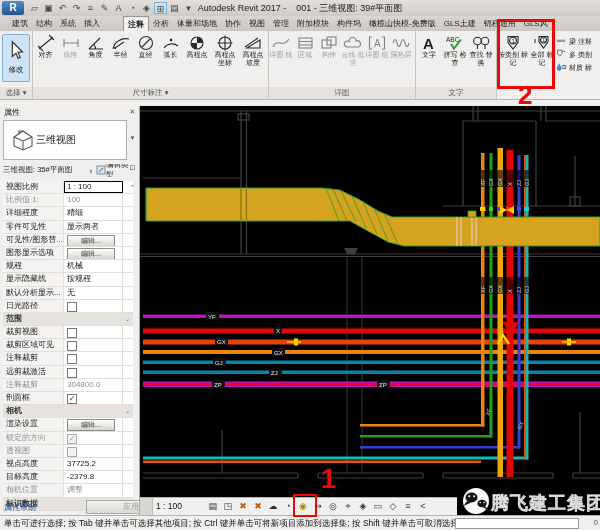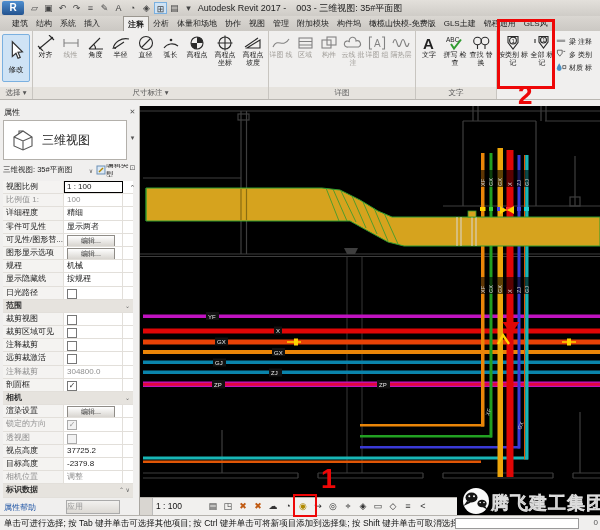--- a/index.html
+++ b/index.html
@@ -27,21 +27,21 @@
   .rbtn.dim2{color:#9e9b96;}
   .rbtn.dim2 svg{opacity:.55;}
   svg .ln{stroke:#2a2a2a;stroke-width:1.1;fill:none;}
   #modifybtn{width:28px;height:46px;margin:3px 2px 0 2px;background:#cfe3f5;border:1px solid #7ab0e0;border-radius:2px;display:flex;flex-direction:column;align-items:center;font-size:7.5px;color:#222;}
   .smallcol{display:flex;flex-direction:column;padding-top:4px;}
   .srow{display:flex;align-items:center;height:13px;font-size:7px;white-space:nowrap;gap:2px;color:#222;}
   
   #props{position:absolute;left:0;top:106px;width:140px;height:409px;background:#f0efee;border-right:1px solid #a9a6a1;box-sizing:border-box;font-size:8px;}
   #prophdr{height:13px;line-height:13px;padding-left:4px;color:#222;}
   #typecard{position:absolute;left:3px;top:14px;width:122px;height:38px;background:#fff;border:1px solid #b3b0ab;display:flex;align-items:center;}
-  #typecard .tname{font-size:12px;margin-left:6px;}
+  #typecard .tname{font-size:10px;}
   #selrow{position:absolute;left:3px;top:56px;width:134px;height:16px;display:flex;align-items:center;}
   #selrow .seltext{font-size:7.5px;white-space:nowrap;overflow:hidden;width:84px;}
   #selrow .chev{font-size:6px;color:#555;margin:0 2px;}
   #edittype{display:flex;align-items:center;width:40px;height:13px;overflow:hidden;font-size:7.5px;border:1px solid transparent;}
   #proprows{position:absolute;left:3px;top:75px;width:130px;}
   .prow{display:flex;height:12.2px;line-height:12.2px;background:#fff;border-bottom:1px solid #e2dfda;}
   .prow .plab{width:57px;padding-left:3px;background:#f4f3f1;border-right:1px solid #e2dfda;overflow:hidden;white-space:nowrap;}
   .prow .pval{width:55px;padding-left:3px;border-right:1px solid #e2dfda;overflow:hidden;white-space:nowrap;position:relative;}
   .prow .pex{flex:1;}
   .prow.sec{background:#e6e3de;font-weight:bold;color:#333;}
@@ -49,21 +49,21 @@
   .prow.sec .pin{font-size:6px;color:#666;padding-right:3px;font-weight:normal;}
   .pval.inputv{outline:1.4px solid #000;outline-offset:-1px;background:#fff;}
   .pval.disv{color:#8f8f8f;}
   .pbtn{display:block;width:46px;height:10px;margin-top:1px;background:linear-gradient(#fefefe,#d8d5d0);border:1px solid #8f8c87;font-size:7px;line-height:9px;text-align:center;color:#333;}
   .cbx{display:inline-block;width:8px;height:8px;margin-top:2px;background:#fff;border:1px solid #777;font-size:8px;line-height:8px;text-align:center;color:#333;}
   .cbx.dis{border-color:#aaa;color:#9a9a9a;background:#f2f2f2;}
   #propstrip{position:absolute;right:1px;top:0;width:11px;height:100%;display:flex;flex-direction:column;align-items:center;color:#555;}
   #propstrip span{font-size:7px;height:12px;}
   #propfoot{position:absolute;left:0;bottom:0;width:140px;height:16px;display:flex;align-items:center;}
   #prophelp{color:#1f55a5;font-size:8px;margin-left:4px;}
-  #applybtn{position:absolute;right:20px;width:52px;height:12px;background:linear-gradient(#f2f1ef,#dcd9d4);border:1px solid #aaa;color:#999;font-size:8px;line-height:11px;text-align:left;}
+  #applybtn{position:absolute;right:0;width:52px;height:12px;background:linear-gradient(#f2f1ef,#dcd9d4);border:1px solid #aaa;color:#999;font-size:8px;line-height:11px;text-align:right;}
   
   #canvas{position:absolute;left:140px;top:106px;width:460px;height:409px;background:#000;}
   
   #viewbar{position:absolute;left:140px;top:497px;width:317px;height:18px;background:#f1f0ee;border-top:1px solid #b5b2ad;box-sizing:border-box;}
   #vbcorner{position:absolute;left:0;top:0;width:12px;height:17px;background:#d9d6d1;border-right:1px solid #bbb;}
   #vbscale{position:absolute;left:16px;top:3px;font-size:8.5px;color:#111;}
   .vbi{position:absolute;top:2px;width:14px;height:13px;font-size:9px;line-height:13px;text-align:center;color:#333;}
   
   #statusbar{position:absolute;left:0;top:515px;width:600px;height:15px;background:#f0efee;border-top:1px solid #b5b2ad;box-sizing:border-box;}
   #statushint{position:absolute;left:4px;top:2px;font-size:8.5px;color:#111;white-space:nowrap;}
@@ -89,21 +89,21 @@
       <span class="qi">≡</span>
       <span class="qi">✎</span>
       <span class="qi">A</span>
       <span class="qi">◔</span>
       <span class="qi">◈</span>
       <span class="qi hl">⊞</span>
       <span class="qi">▤</span>
       <span class="qi">▾</span>
     </div>
     <div id="titletext">
-      <span class="sp">Autodesk Revit 2017 -</span><span>003 - 三维视图: 35#平面图</span>
+      <span class="sp">Autodesk Revit 2017 -</span><span>001 - 三维视图: 39#平面图</span>
     </div>
   </div>
 
   <div id="tabbar">
       <div class="tab">建筑</div>
       <div class="tab">结构</div>
       <div class="tab">系统</div>
       <div class="tab">插入</div>
       <div class="tab active">注释</div>
       <div class="tab">分析</div>
@@ -377,20 +377,25 @@
           <div class="pex"></div>
         </div>
         <div class="prow">
           <div class="plab">规程</div>
           <div class="pval">机械</div>
           <div class="pex"></div>
         </div>
         <div class="prow">
           <div class="plab">显示隐藏线</div>
           <div class="pval">按规程</div>
+          <div class="pex"></div>
+        </div>
+        <div class="prow">
+          <div class="plab">默认分析显示...</div>
+          <div class="pval">无</div>
           <div class="pex"></div>
         </div>
         <div class="prow">
           <div class="plab">日光路径</div>
           <div class="pval"><span class="cbx"></span></div>
           <div class="pex"></div>
         </div>
         <div class="prow sec">
           <span class="plab">范围</span>
           <span class="pin">⌄</span>

